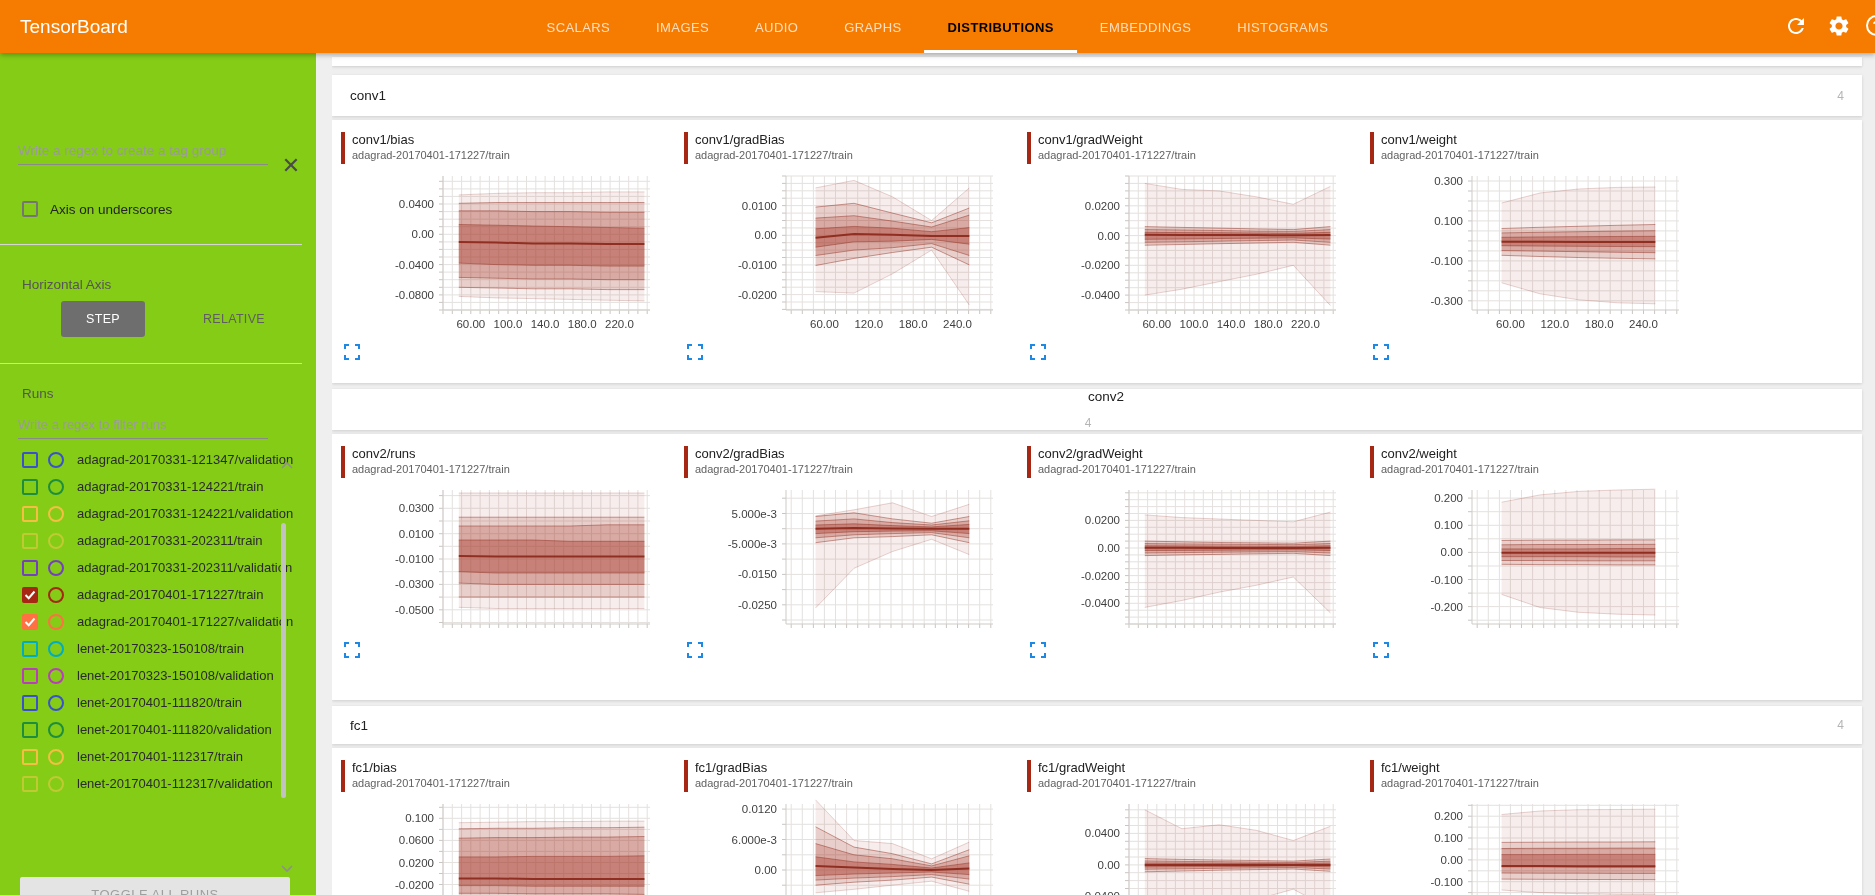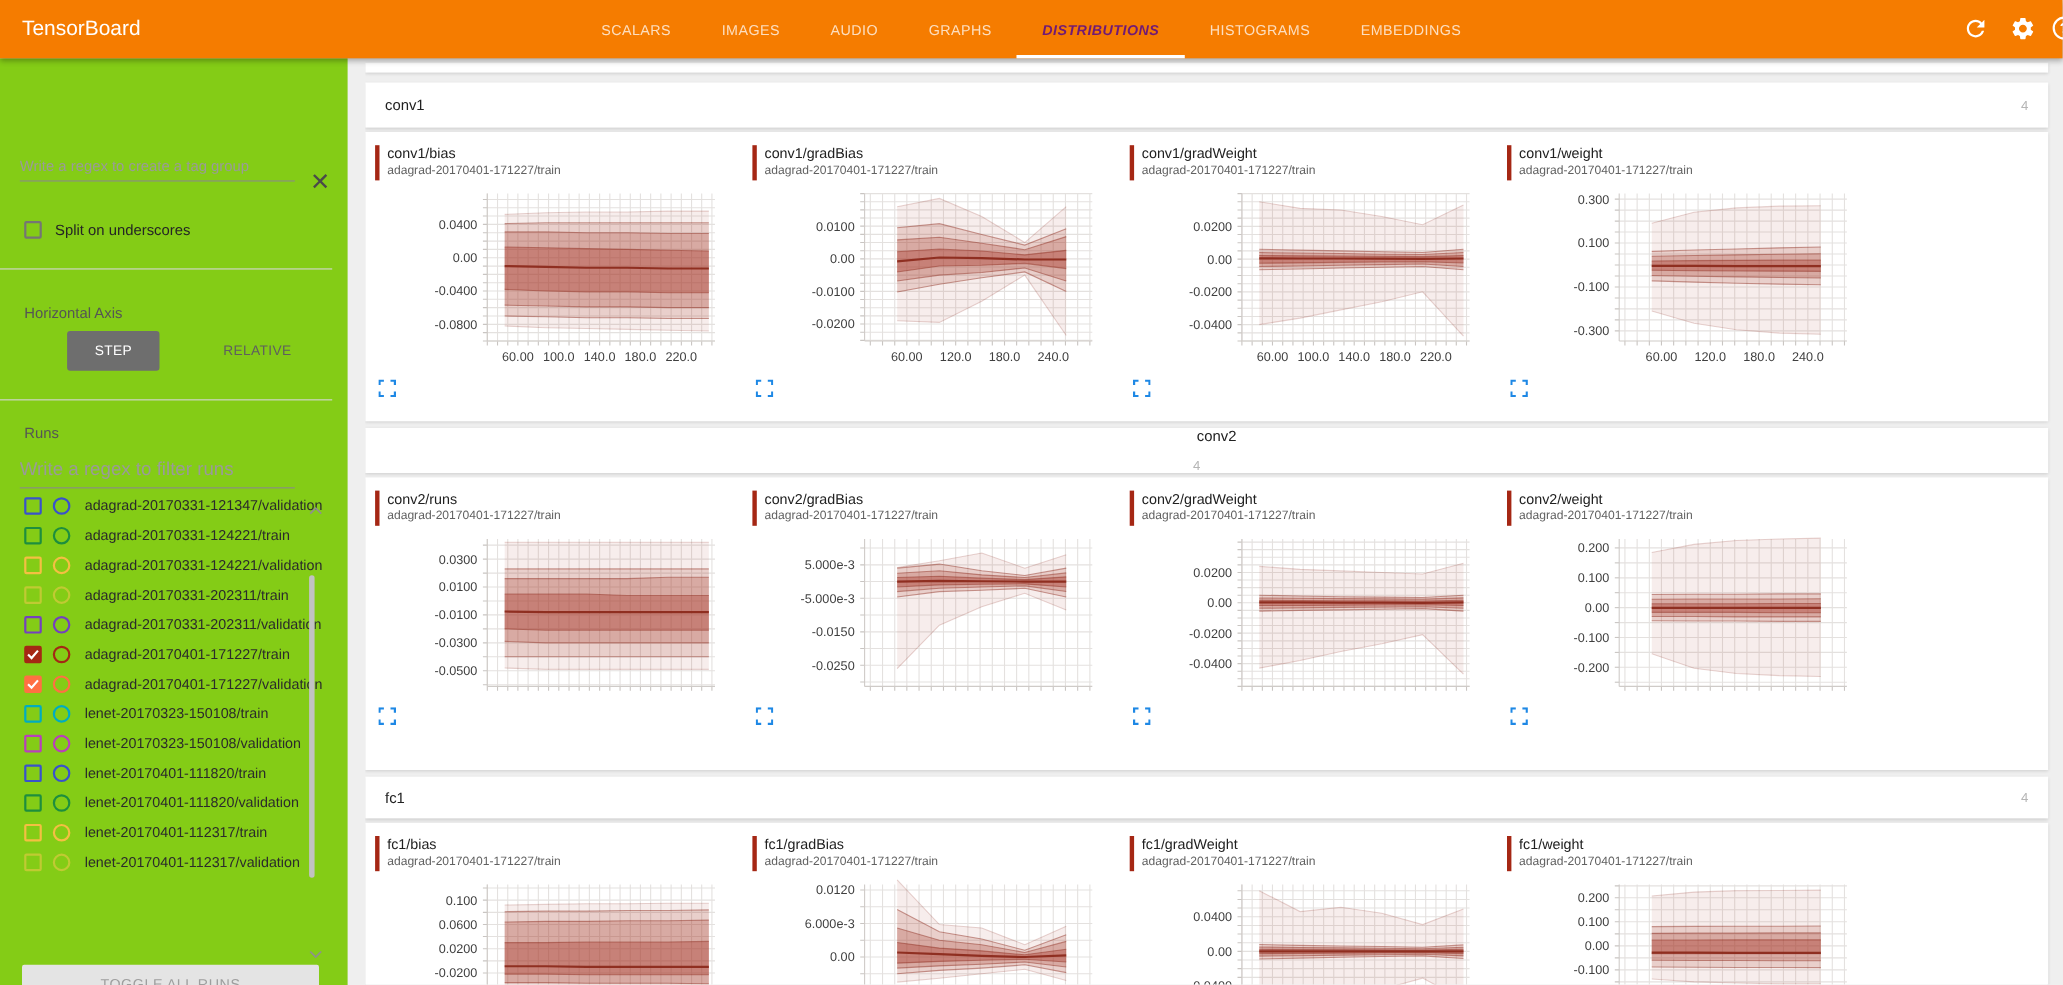--- a/index.html
+++ b/index.html
@@ -6,21 +6,21 @@
   html,body { width:1875px; height:895px; overflow:hidden; background:#efefef;
               font-family:"Liberation Sans", sans-serif; }
   
   .topbar { position:absolute; left:0; top:0; width:1875px; height:53px; background:#f57c00;
             box-shadow:0 2px 5px rgba(0,0,0,0.3); z-index:50; }
   .brand { position:absolute; left:20px; top:0; line-height:53px; color:#fff; font-size:19px; }
   .tabs { position:absolute; left:50%; transform:translateX(-50%); top:0; height:53px;
           display:flex; }
   .tab { position:relative; height:53px; line-height:55px; padding:0 23px; color:rgba(255,255,255,0.75);
          font-size:13px; letter-spacing:0.4px; cursor:pointer; white-space:nowrap; }
-  .tab.active { color:#701a75; font-weight:bold;font-style:italic; }
+  .tab.active { color:#000000; font-weight:bold; }
   .tab.active::after { content:""; position:absolute; left:0; right:0; bottom:0; height:3px; background:#fff; }
   .hicons { position:absolute; top:0; height:53px; left:1778px; width:120px; }
   .hicon { position:absolute; top:14px; width:24px; height:24px; color:#fff; cursor:pointer; }
   .help-circle { width:21px; height:21px; border:2px solid #fff; border-radius:50%; color:#fff;
                  font-size:13px; font-weight:bold; text-align:center; line-height:18px; margin-top:1px; }
   
   .sidebar { position:absolute; left:0; top:53px; width:316px; height:872px; background:#84cc16; }
   .underline-input { border:none; outline:none; background:transparent; border-bottom:1px solid #8a8a8a;
                      font-size:13.5px; color:#333; padding:4px 0 6px 0;
                      font-family:"Liberation Sans",sans-serif; }
@@ -33,21 +33,21 @@
   .plain-cb { width:16px; height:16px; border:2px solid #757575; border-radius:2px; background:transparent; }
   .split-row span.lbl { margin-left:12px; font-size:13.5px; color:#252525; }
   .divider { position:absolute; left:0; width:302px; border-top:1px solid #d6d6d6; }
   .sec-label { position:absolute; left:22px; font-size:13.5px; color:#555; }
   .toggle-group { position:absolute; left:21px; top:248px; display:flex; align-items:center; }
   .tg-btn { height:36px; border:none; border-radius:3px; font-size:12.5px; letter-spacing:0.3px;
             color:#5f5f5f; background:transparent; padding:0 18px; cursor:pointer;
             font-family:"Liberation Sans",sans-serif;margin-left:40px; }
   .tg-btn.active { background:#6e6e6e; color:#fff; width:84px; padding:0; }
   .runs-filter { position:absolute; left:18px; top:360px; width:266px; }
-  .runs-filter input { width:250px; font-size:17px; }
+  .runs-filter input { width:250px; font-size:13px; }
   .run-list { position:absolute; left:0; top:398px; width:302px; height:424px; overflow:hidden;
               list-style:none; padding-left:22px; }
   .run-item { display:flex; align-items:flex-start; margin-bottom:10px; cursor:pointer; }
   .run-cb { flex:0 0 16px; width:16px; height:16px; border-radius:2px; margin-top:1px; position:relative; }
   .run-rb { flex:0 0 16px; width:16px; height:16px; border-radius:50%; margin-left:10px; margin-top:1px; }
   .run-lbl { margin-left:13px; font-size:13px; line-height:17px; color:#2b2b2b; width:218px; word-break:break-word; }
   .scroll-thumb { position:absolute; left:281px; top:470px; width:5px; height:275px; background:#c2c2c2; border-radius:3px; }
   .chev { position:absolute; left:280px; width:14px; height:8px; }
   .toggle-all { position:absolute; left:20px; top:824px; width:270px; height:34px; background:#e4e4e4;
                 border:none; border-radius:2px; color:#9e9e9e; font-size:13px; letter-spacing:0.5px;
@@ -71,22 +71,22 @@
 <body>
 
 <div class="topbar">
   <div class="brand">TensorBoard</div>
   <nav class="tabs" id="tabs-root">
       <div class="tab">SCALARS</div>
       <div class="tab">IMAGES</div>
       <div class="tab">AUDIO</div>
       <div class="tab">GRAPHS</div>
       <div class="tab active">DISTRIBUTIONS</div>
+      <div class="tab">EMBEDDINGS</div>
       <div class="tab">HISTOGRAMS</div>
-      <div class="tab">EMBEDDINGS</div>
     </nav>
   <div class="hicons">
     <span class="hicon" style="left:6px">
       <svg width="24" height="24" viewBox="0 0 24 24">
           <path fill="#fff" d="M17.65 6.35C16.2 4.9 14.21 4 12 4c-4.42 0-7.99 3.58-7.99 8s3.57 8 7.99 8c3.73 0 6.84-2.55 7.73-6h-2.08c-.82 2.33-3.04 4-5.65 4-3.31 0-6-2.69-6-6s2.69-6 6-6c1.66 0 3.14.69 4.22 1.78L13 11h7V4l-2.35 2.35z"></path>
         </svg>
     </span>
     <span class="hicon" style="left:49px">
       <svg width="24" height="24" viewBox="0 0 24 24">
           <path fill="#fff" d="M19.14 12.94c.04-.3.06-.61.06-.94 0-.32-.02-.64-.07-.94l2.03-1.58c.18-.14.23-.41.12-.61l-1.92-3.32c-.12-.22-.37-.29-.59-.22l-2.39.96c-.5-.38-1.03-.7-1.62-.94l-.36-2.54c-.04-.24-.24-.41-.48-.41h-3.84c-.24 0-.43.17-.47.41l-.36 2.54c-.59.24-1.13.57-1.62.94l-2.39-.96c-.22-.08-.47 0-.59.22L2.74 8.87c-.12.21-.08.47.12.61l2.03 1.58c-.05.3-.09.63-.09.94s.02.64.07.94l-2.03 1.58c-.18.14-.23.41-.12.61l1.92 3.32c.12.22.37.29.59.22l2.39-.96c.5.38 1.03.7 1.62.94l.36 2.54c.05.24.24.41.48.41h3.84c.24 0 .44-.17.47-.41l.36-2.54c.59-.24 1.13-.56 1.62-.94l2.39.96c.22.08.47 0 .59-.22l1.92-3.32c.12-.22.07-.47-.12-.61l-2.01-1.58zM12 15.6c-1.98 0-3.6-1.62-3.6-3.6s1.62-3.6 3.6-3.6 3.6 1.62 3.6 3.6-1.62 3.6-3.6 3.6z"></path>
@@ -98,21 +98,21 @@
   </div>
 </div>
 
 <div class="sidebar">
   <div class="tag-row">
     <input class="underline-input" placeholder="Write a regex to create a tag group" style="">
     <span class="clear-x">✕</span>
   </div>
   <div class="split-row">
     <span class="plain-cb"></span>
-    <span class="lbl">Split on underscores</span>
+    <span class="lbl">Axis on underscores</span>
   </div>
   <div class="divider" style="top:191px"></div>
   <div class="sec-label" style="top:224px">Horizontal Axis</div>
   <div class="toggle-group" id="axis-root">
       <button class="tg-btn active">STEP</button>
       <button class="tg-btn">RELATIVE</button>
       <button class="tg-btn">WALL</button>
     </div>
   <div class="divider" style="top:310px"></div>
   <div class="sec-label" style="top:333px">Runs</div>

